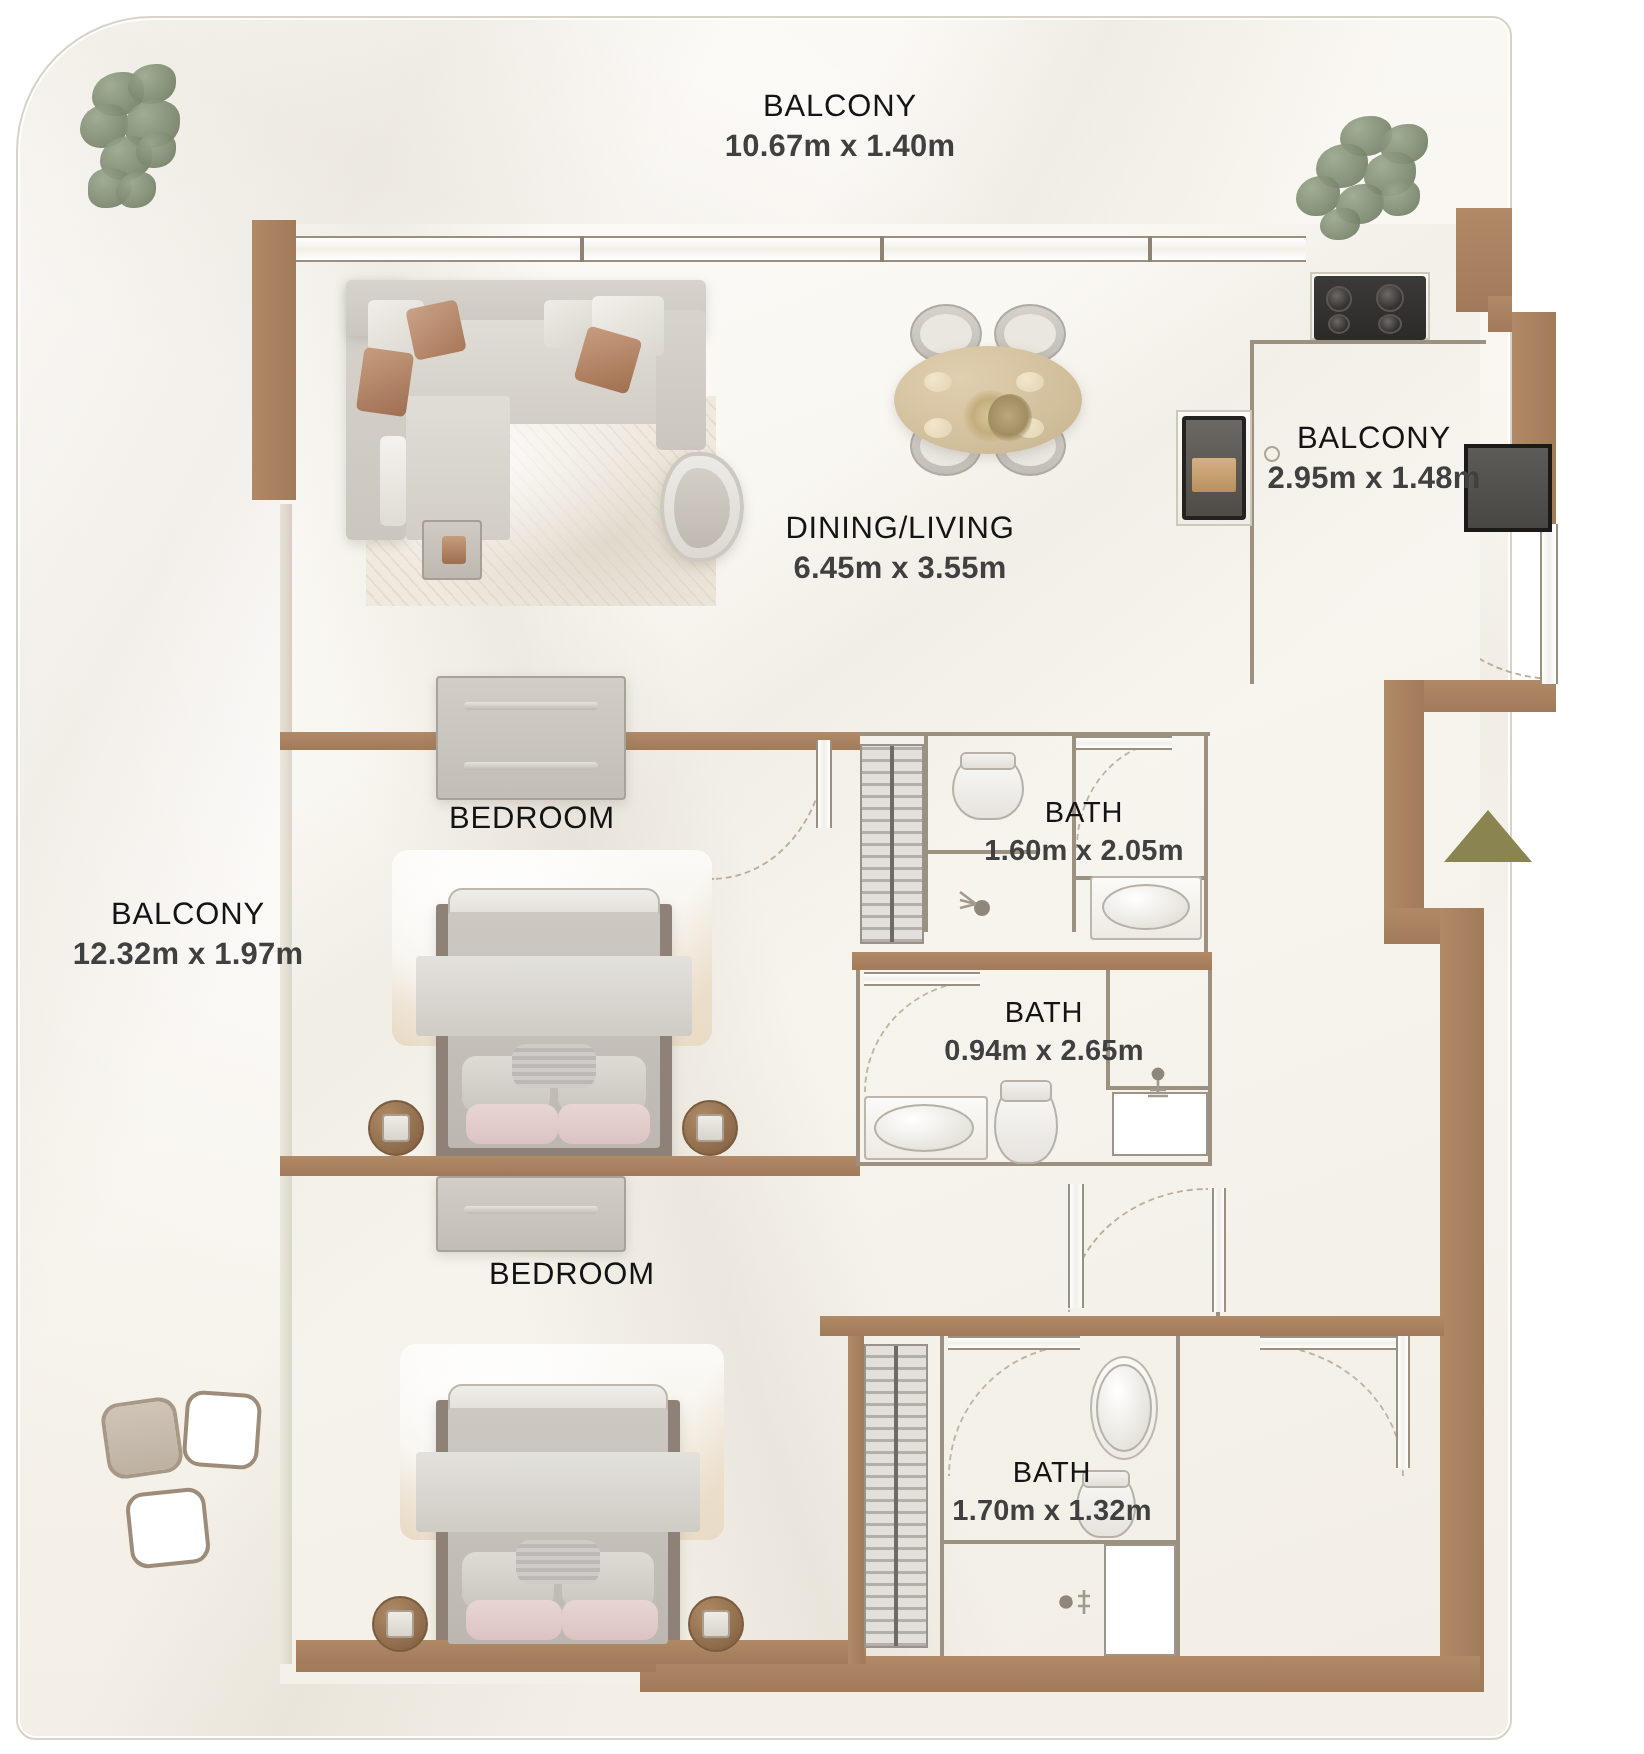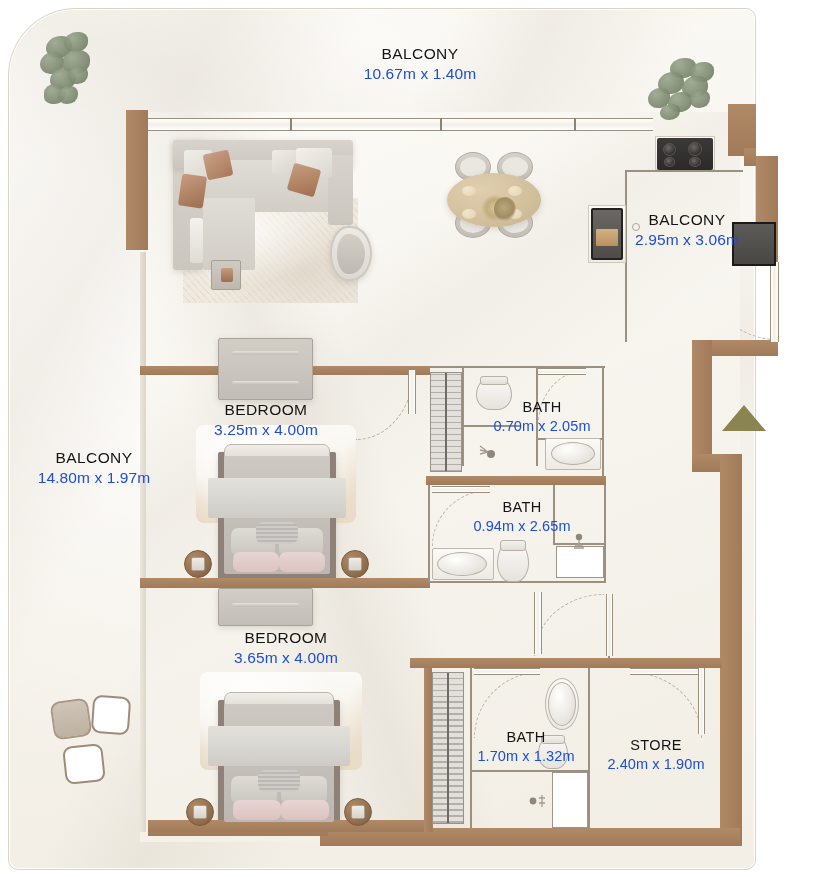--- a/index.html
+++ b/index.html
@@ -64,22 +64,22 @@
     display: block;
     font-size: 15.5px;
     letter-spacing: 0.4px;
     font-weight: 400;
     color: #141414;
   }
   .label .dim {
     display: block;
     font-size: 15.5px;
     letter-spacing: 0.1px;
-    font-weight: 400;
-    color: #1d4ed8;
+    font-weight: 700;
+    color: #404040;
   }
   .label.small .rn, .label.small .dim { font-size: 14.5px; }
 
   
   .rug {
     position: absolute;
     background-color: #efe9de;
     background-image:
       radial-gradient(ellipse at 30% 30%, rgba(255,255,255,0.9) 0%, rgba(255,255,255,0) 55%),
       radial-gradient(ellipse at 70% 70%, rgba(222,213,199,0.8) 0%, rgba(255,255,255,0) 55%),
@@ -596,52 +596,50 @@
   <div class="out-seat" style="left:92px; top:696px; width:38px; height:38px; transform:rotate(4deg); z-index:4;"></div>
   <div class="out-seat" style="left:64px; top:745px; width:40px; height:38px; transform:rotate(-6deg); z-index:4;"></div>
 
   <div class="label" style="left:330px; top:44px; width:180px; z-index:20;">
     <span class="rn">BALCONY</span>
     <span class="dim">10.67m x 1.40m</span>
   </div>
 
   <div class="label" style="left:14px; top:448px; width:160px; z-index:20;">
     <span class="rn">BALCONY</span>
-    <span class="dim">14.80m x 1.97m</span>
-  </div>
-
+    <span class="dim">12.32m x 1.97m</span>
+  </div>
+
+  <div class="label" style="left:360px; top:255px; width:180px; z-index:20;">
+    <span class="rn">DINING/LIVING</span>
+    <span class="dim">6.45m x 3.55m</span>
+  </div>
 
   <div class="label" style="left:617px; top:210px; width:140px; z-index:20;">
     <span class="rn">BALCONY</span>
-    <span class="dim">2.95m x 3.06m</span>
+    <span class="dim">2.95m x 1.48m</span>
   </div>
 
   <div class="label" style="left:186px; top:400px; width:160px; z-index:20;">
     <span class="rn">BEDROOM</span>
-    <span class="dim">3.25m x 4.00m</span>
   </div>
 
   <div class="label small" style="left:472px; top:398px; width:140px; z-index:20;">
     <span class="rn">BATH</span>
-    <span class="dim">0.70m x 2.05m</span>
+    <span class="dim">1.60m x 2.05m</span>
   </div>
 
   <div class="label small" style="left:452px; top:498px; width:140px; z-index:20;">
     <span class="rn">BATH</span>
     <span class="dim">0.94m x 2.65m</span>
   </div>
 
   <div class="label" style="left:206px; top:628px; width:160px; z-index:20;">
     <span class="rn">BEDROOM</span>
-    <span class="dim">3.65m x 4.00m</span>
   </div>
 
   <div class="label small" style="left:458px; top:728px; width:136px; z-index:20;">
     <span class="rn">BATH</span>
     <span class="dim">1.70m x 1.32m</span>
   </div>
 
-  <div class="label small" style="left:588px; top:736px; width:136px; z-index:20;">
-    <span class="rn">STORE</span>
-    <span class="dim">2.40m x 1.90m</span>
-  </div>
 
 </div>
 
 </body></html>

